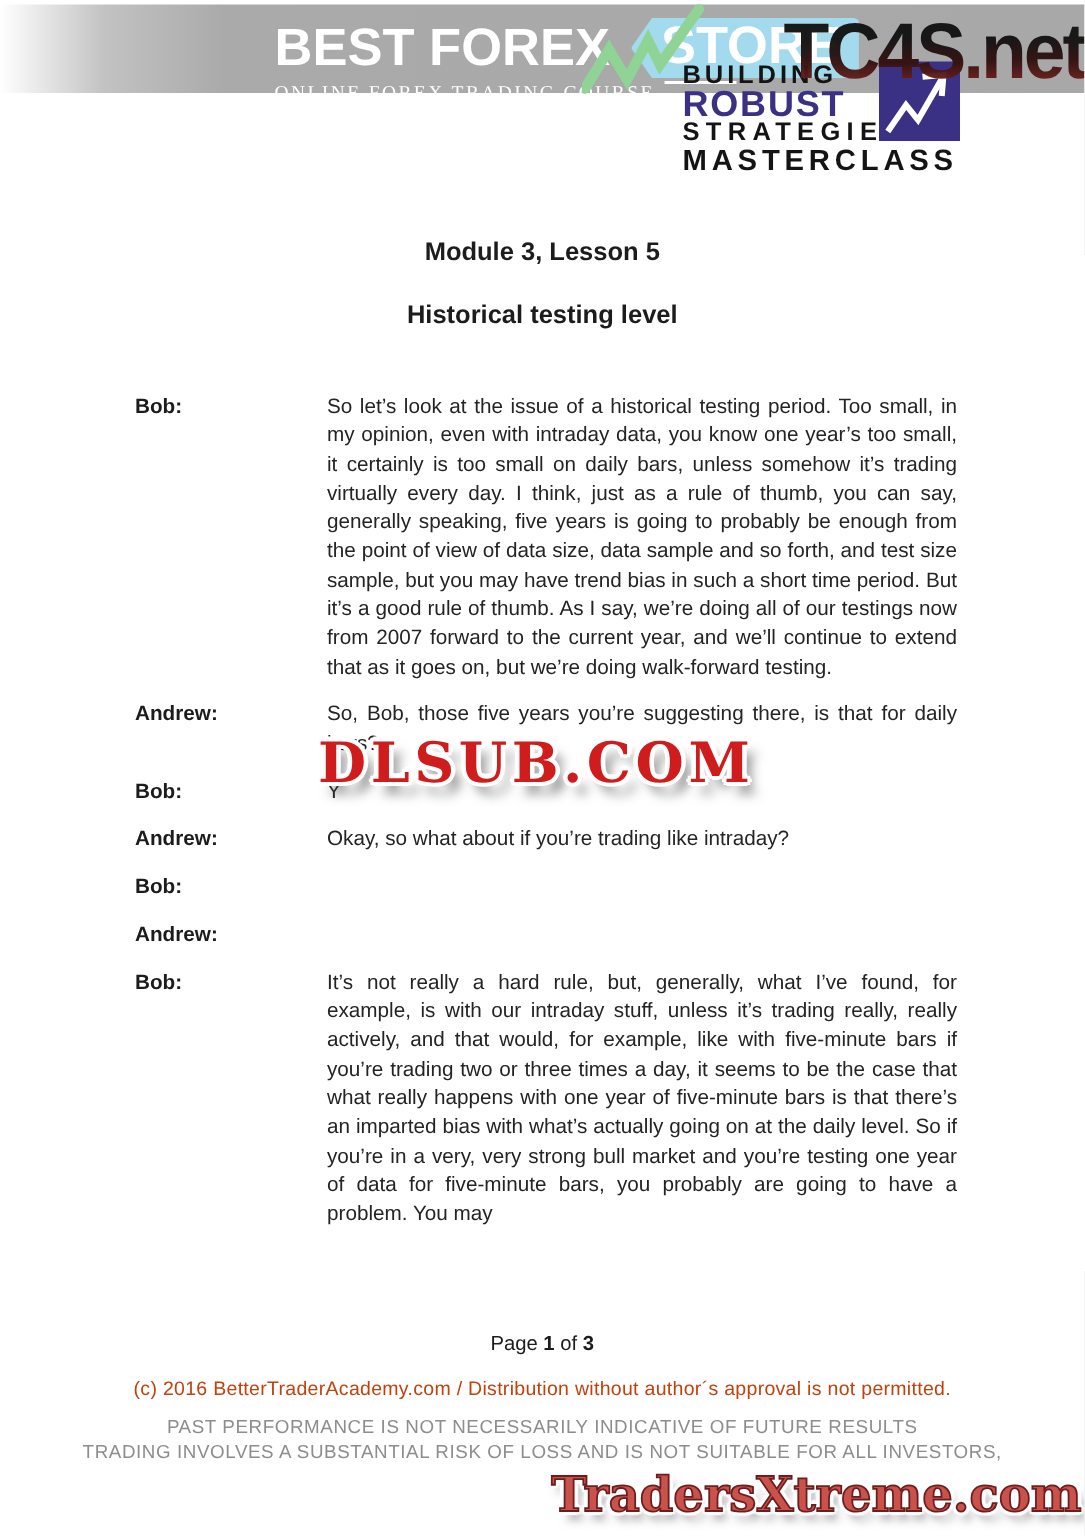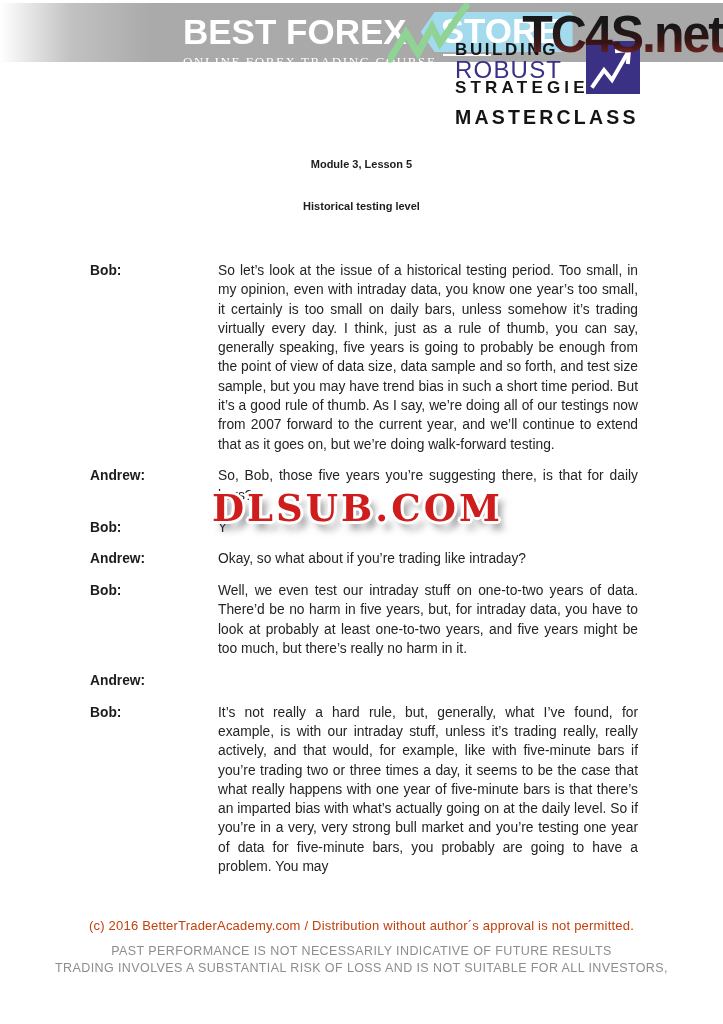--- a/index.html
+++ b/index.html
@@ -36,26 +36,26 @@
     transform:scaleY(1.05);transform-origin:top right;
     background:linear-gradient(#121212 35%,#30100f 60%,#72211c 85%,#511412 100%);
     -webkit-background-clip:text;background-clip:text;color:transparent;
     opacity:.96;
   }
   
   .mclogo{position:absolute;left:455px;top:41px;width:186px;z-index:4;}
   .mc-row{display:flex;align-items:flex-start;}
   .mc-textcol{width:128px;}
   .mc-building{font-size:17px;font-weight:bold;color:#141414;letter-spacing:2.6px;line-height:17px;}
-  .mc-robust{font-size:24px;font-weight:normal;color:#3a3184;letter-spacing:1.2px;line-height:23px;}
+  .mc-robust{font-size:24px;font-weight:bold;color:#3a3184;letter-spacing:1.2px;line-height:23px;}
   .mc-strategies{font-size:17px;color:#141414;letter-spacing:4.2px;line-height:13px;font-weight:bold;}
   .mc-square{width:54px;height:53px;background:#3a3184;margin-left:3px;}
-  .mc-masterclass{font-size:19.5px;font-weight:bold;color:#141414;letter-spacing:3.2px;margin-top:12px;white-space:nowrap;}
+  .mc-masterclass{font-size:19.5px;font-weight:bold;color:#141414;letter-spacing:3.2px;margin-top:2px;white-space:nowrap;}
   
-  .doc-title{position:absolute;left:0;width:723px;text-align:center;font-weight:bold;font-size:11px;color:#1c1c1c;}
+  .doc-title{position:absolute;left:0;width:723px;text-align:center;font-weight:bold;font-size:17px;color:#1c1c1c;}
   .doc-title.module{top:158px;}
   .doc-title.lesson{top:200px;}
   
   .dialogue{position:absolute;left:90px;top:261px;width:548px;}
   .dlg-row{display:flex;margin-bottom:12.5px;}
   .dlg-speaker{width:128px;flex-shrink:0;font-weight:bold;font-size:13.8px;line-height:19.3px;color:#1c1c1c;}
   .dlg-text{width:420px;font-size:13.8px;line-height:19.3px;text-align:justify;color:#242424;}
   
   .dlsub{
     position:absolute;left:212px;top:486px;z-index:8;
@@ -140,34 +140,40 @@
       <div class="dlg-text txt">Y</div>
     </div>
 
     <div class="dlg-row">
       <div class="dlg-speaker spk">Andrew:</div>
       <div class="dlg-text txt">Okay, so what about if you’re trading like intraday?</div>
     </div>
 
     <div class="dlg-row">
       <div class="dlg-speaker spk">Bob:</div>
-      <div class="dlg-text txt">Well, we even test our intraday stuff on one-to-two years of data. There’d be no harm in five years, but, for intraday data, you have to look at probably at least one-to-two years, and five years might be too much, but there’s really no harm in it.</div>
     </div>
 
     <div class="dlg-row">
       <div class="dlg-speaker spk">Andrew:</div>
     </div>
 
     <div class="dlg-row">
       <div class="dlg-speaker spk">Bob:</div>
       <div class="dlg-text txt">It’s not really a hard rule, but, generally, what I’ve found, for example, is with our intraday stuff, unless it’s trading really, really actively, and that would, for example, like with five-minute bars if you’re trading two or three times a day, it seems to be the case that what really happens with one year of five-minute bars is that there’s an imparted bias with what’s actually going on at the daily level. So if you’re in a very, very strong bull market and you’re testing one year of data for five-minute bars, you probably are going to have a problem. You may</div>
     </div>
   </div>
 
   <div class="dlsub">DLSUB.COM</div>
+  <div class="txtreme">TradersXtreme.com</div>
 
+  <div class="pagenum">
+    <span>Page</span>
+    <b>1</b>
+    <span>of</span>
+    <b>3</b>
+  </div>
   <div class="copyright">(c) 2016 BetterTraderAcademy.com / Distribution without author´s approval is not permitted.</div>
   <div class="disclaimer">
     <div>PAST PERFORMANCE IS NOT NECESSARILY INDICATIVE OF FUTURE RESULTS</div>
     <div>TRADING INVOLVES A SUBSTANTIAL RISK OF LOSS AND IS NOT SUITABLE FOR ALL INVESTORS,</div>
   </div>
 
 </div>
 
 </body></html>

